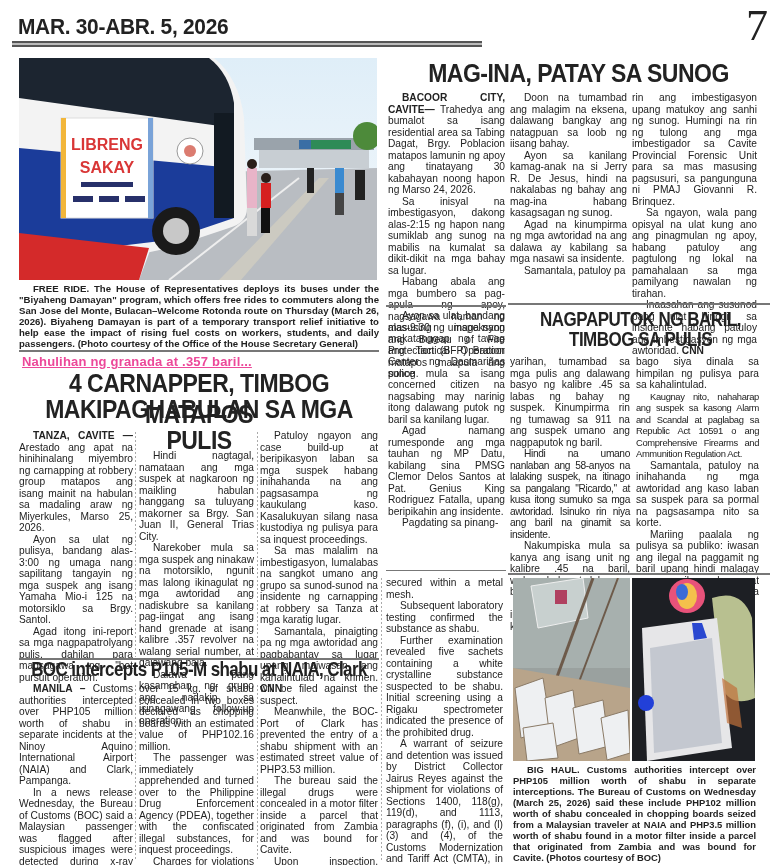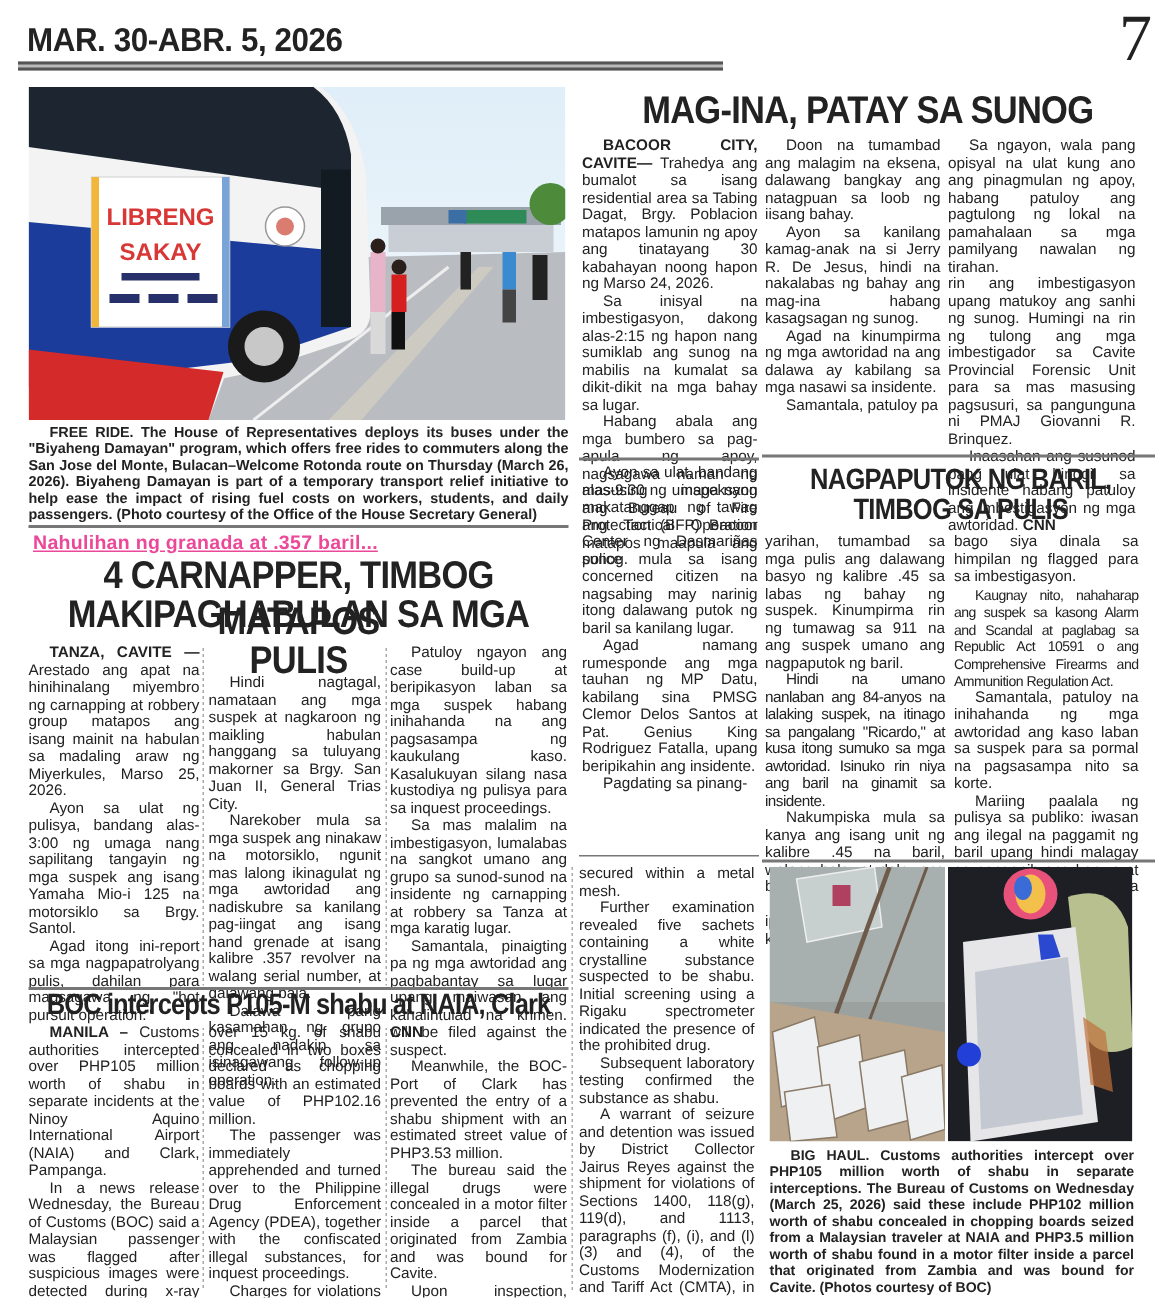--- a/index.html
+++ b/index.html
@@ -135,64 +135,64 @@
 <div class="vsep" style="left:257px; top:685px; height:175px;"></div>
 <div class="col" style="left:260px; top:683px; width:118px;">
   <p style="text-indent:0">will be filed against the suspect.</p>
   <p>Meanwhile, the BOC-Port of Clark has prevented the entry of a shabu shipment with an estimated street value of PHP3.53 million.</p>
   <p>The bureau said the illegal drugs were concealed in a motor filter inside a parcel that originated from Zambia and was bound for Cavite.</p>
   <p>Upon inspection, authorities discovered inside the filter cylinder five rectangular paper containers made of carbon paper and</p>
 </div>
 <div class="vsep" style="left:381px; top:578px; height:282px;"></div>
 <div class="col" style="left:386px; top:577px; width:117px;">
   <p style="text-indent:0">secured within a metal mesh.</p>
+  <p>Subsequent laboratory testing confirmed the substance as shabu.</p>
   <p>Further examination revealed five sachets containing a white crystalline substance suspected to be shabu. Initial screening using a Rigaku spectrometer indicated the presence of the prohibited drug.</p>
-  <p>Subsequent laboratory testing confirmed the substance as shabu.</p>
   <p>A warrant of seizure and detention was issued by District Collector Jairus Reyes against the shipment for violations of Sections 1400, 118(g), 119(d), and 1113, paragraphs (f), (i), and (l)(3) and (4), of the Customs Modernization and Tariff Act (CMTA), in relation to the Comprehensive Dangerous Drugs Act of 2002. (PNA)</p>
 </div>
 
 <div class="head-big" style="left:387px; top:60px; width:383px; font-size:23px; transform:scaleY(1.12);">MAG-INA, PATAY SA SUNOG</div>
 
 <div class="col" style="left:388px; top:92px; width:117px;">
   <p><b>BACOOR CITY, CAVITE—</b> <span>Trahedya ang bumalot sa isang residential area sa Tabing Dagat, Brgy. Poblacion matapos lamunin ng apoy ang tinatayang 30 kabahayan noong hapon ng Marso 24, 2026.</span></p>
   <p>Sa inisyal na imbestigasyon, dakong alas-2:15 ng hapon nang sumiklab ang sunog na mabilis na kumalat sa dikit-dikit na mga bahay sa lugar.</p>
   <p>Habang abala ang mga bumbero sa pag-apula ng apoy, nagsagawa naman ng masusing inspeksyon ang Bureau of Fire Protection (BFP) Bacoor matapos maapula ang sunog.</p>
 </div>
 <div class="col" style="left:510px; top:92px; width:117px;">
   <p>Doon na tumambad ang malagim na eksena, dalawang bangkay ang natagpuan sa loob ng iisang bahay.</p>
   <p>Ayon sa kanilang kamag-anak na si Jerry R. De Jesus, hindi na nakalabas ng bahay ang mag-ina habang kasagsagan ng sunog.</p>
   <p>Agad na kinumpirma ng mga awtoridad na ang dalawa ay kabilang sa mga nasawi sa insidente.</p>
   <p>Samantala, patuloy pa</p>
 </div>
 <div class="col" style="left:632px; top:92px; width:125px;">
+  <p style="text-indent:0">rin ang imbestigasyon upang matukoy ang sanhi ng sunog. Humingi na rin ng tulong ang mga imbestigador sa Cavite Provincial Forensic Unit para sa mas masusing pagsusuri, sa pangunguna ni PMAJ Giovanni R. Brinquez.</p>
   <p>Sa ngayon, wala pang opisyal na ulat kung ano ang pinagmulan ng apoy, habang patuloy ang pagtulong ng lokal na pamahalaan sa mga pamilyang nawalan ng tirahan.</p>
-  <p style="text-indent:0">rin ang imbestigasyon upang matukoy ang sanhi ng sunog. Humingi na rin ng tulong ang mga imbestigador sa Cavite Provincial Forensic Unit para sa mas masusing pagsusuri, sa pangunguna ni PMAJ Giovanni R. Brinquez.</p>
   <p><span>Inaasahan ang susunod pang ulat hinggil sa insidente habang patuloy ang imbestigasyon ng mga awtoridad.</span> <b>CNN</b></p>
 </div>
 
 <div class="hrule" style="left:386px; top:305px; width:120px;"></div>
 <div class="hrule" style="left:508px; top:303px; width:262px;"></div>
 
 <div class="head-big" style="left:508px; top:310px; width:265px; font-size:17px; transform:scaleY(1.15);">NAGPAPUTOK NG BARIL,</div>
 <div class="head-big" style="left:508px; top:330px; width:265px; font-size:17px; transform:scaleY(1.15);">TIMBOG SA PULIS</div>
 
 <div class="col" style="left:388px; top:310px; width:117px;">
   <p>Ayon sa ulat, bandang alas-9:30 ng umaga nang makatanggap ng tawag ang Tactical Operation Center ng Dasmariñas police mula sa isang concerned citizen na nagsabing may narinig itong dalawang putok ng baril sa kanilang lugar.</p>
   <p>Agad namang rumesponde ang mga tauhan ng MP Datu, kabilang sina PMSG Clemor Delos Santos at Pat. Genius King Rodriguez Fatalla, upang beripikahin ang insidente.</p>
   <p>Pagdating sa pinang-</p>
 </div>
 <div class="hrule" style="left:386px; top:570px; width:120px; height:1px;"></div>
 <div class="col" style="left:510px; top:356px; width:120px;">
   <p style="text-indent:0">yarihan, tumambad sa mga pulis ang dalawang basyo ng kalibre .45 sa labas ng bahay ng suspek. Kinumpirma rin ng tumawag sa 911 na ang suspek umano ang nagpaputok ng baril.</p>
-  <p class="cond">Hindi na umano nanlaban ang 84-anyos na lalaking suspek, na itinago sa pangalang "Ricardo," at kusa itong sumuko sa mga awtoridad. Isinuko rin niya ang baril na ginamit sa insidente.</p>
+  <p class="cond">Hindi na umano nanlaban ang 58-anyos na lalaking suspek, na itinago sa pangalang "Ricardo," at kusa itong sumuko sa mga awtoridad. Isinuko rin niya ang baril na ginamit sa insidente.</p>
   <p>Nakumpiska mula sa kanya ang isang unit ng kalibre .45 na baril, walong bala, at dalawang basyo ng bala.</p>
   <p>Habang inaaresto, ipinaalam sa suspek ang kanyang mga karapatan</p>
 </div>
 <div class="col" style="left:636px; top:356px; width:123px;">
-  <p style="text-indent:0">bago siya dinala sa himpilan ng flagged para sa imbestigasyon.</p>
+  <p style="text-indent:0">bago siya dinala sa himpilan ng pulisya para sa kahalintulad.</p>
   <p class="cond" style="font-size:9.4px;">Kaugnay nito, nahaharap ang suspek sa kasong Alarm and Scandal at paglabag sa Republic Act 10591 o ang Comprehensive Firearms and Ammunition Regulation Act.</p>
   <p>Samantala, patuloy na inihahanda ng mga awtoridad ang kaso laban sa suspek para sa pormal na pagsasampa nito sa korte.</p>
   <p><span>Mariing paalala ng pulisya sa publiko: iwasan ang ilegal na paggamit ng baril upang hindi malagay sa panganib ang kapwa at maiwasan ang mabigat na kaparusahan.</span> <b>CNN</b></p>
 </div>
 
 <div class="hrule" style="left:508px; top:573px; width:262px;"></div>
 
 <div class="photo" style="left:513px; top:578px; width:117px; height:183px;">
   <svg width="117" height="183" viewBox="0 0 117 183">
     <rect width="117" height="183" fill="#9aa19f"></rect>

